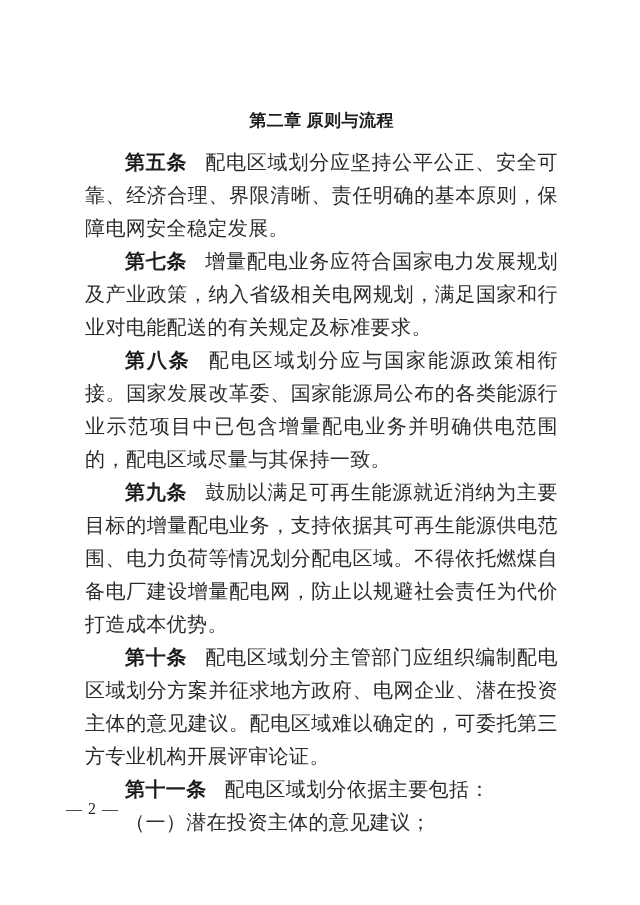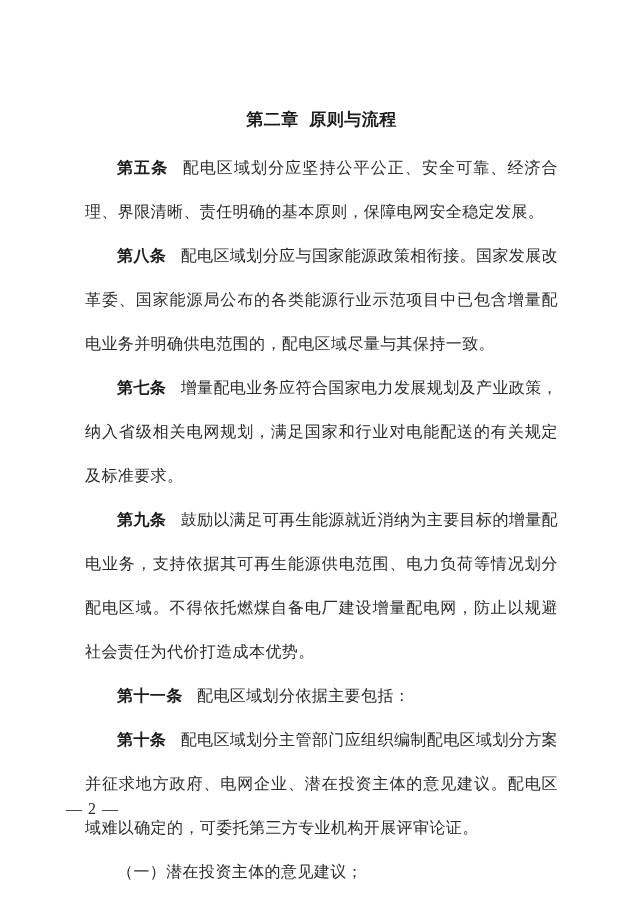--- a/index.html
+++ b/index.html
@@ -17,32 +17,32 @@
     inset: 0;
     background: #ffffff;
   }
   .content {
     position: absolute;
     left: 85px;
     right: 82px;
     top: 108px;
   }
   .chapter-title {
-    font-family: Liberation Mono, monospace;
+    font-family: Liberation Serif, serif;
     font-weight: 700;
     font-size: 17px;
     line-height: 26px;
     text-align: center;
     color: #1c1c1c;
     margin-bottom: 12px;
     letter-spacing: 0.5px;
   }
   .article, .list-item {
-    font-size: 16px;
-    line-height: 44px;
+    font-size: 20px;
+    line-height: 33px;
     text-align: justify;
     text-justify: inter-ideograph;
     text-indent: 2em;
     letter-spacing: 0.4px;
     color: #2b2b2b;
   }
   .article-label {
     font-family: "Liberation Sans", "DejaVu Sans", sans-serif;
     font-weight: 700;
     color: #1c1c1c;
@@ -64,37 +64,37 @@
   <div class="content">
 
     <h1 class="chapter-title">第二章 原则与流程</h1>
 
     <p class="article">
       <span class="article-label">第五条</span><span class="article-text">配电区域划分应坚持公平公正、安全可靠、经济合理、界限清晰、责任明确的基本原则，保障电网安全稳定发展。</span>
     </p>
 
 
     <p class="article">
-      <span class="article-label">第八条</span><span class="article-text">配电区域划分应与国家能源政策相衔接。国家发展改革委、国家能源局公布的各类能源行业示范项目中已包含增量配电业务并明确供电范围的，配电区域尽量与其保持一致。</span>
+      <span class="article-label">第七条</span><span class="article-text">增量配电业务应符合国家电力发展规划及产业政策，纳入省级相关电网规划，满足国家和行业对电能配送的有关规定及标准要求。</span>
     </p>
 
     <p class="article">
-      <span class="article-label">第七条</span><span class="article-text">增量配电业务应符合国家电力发展规划及产业政策，纳入省级相关电网规划，满足国家和行业对电能配送的有关规定及标准要求。</span>
+      <span class="article-label">第八条</span><span class="article-text">配电区域划分应与国家能源政策相衔接。国家发展改革委、国家能源局公布的各类能源行业示范项目中已包含增量配电业务并明确供电范围的，配电区域尽量与其保持一致。</span>
     </p>
 
     <p class="article">
       <span class="article-label">第九条</span><span class="article-text">鼓励以满足可再生能源就近消纳为主要目标的增量配电业务，支持依据其可再生能源供电范围、电力负荷等情况划分配电区域。不得依托燃煤自备电厂建设增量配电网，防止以规避社会责任为代价打造成本优势。</span>
     </p>
 
     <p class="article">
-      <span class="article-label">第十一条</span><span class="article-text">配电区域划分依据主要包括：</span>
+      <span class="article-label">第十条</span><span class="article-text">配电区域划分主管部门应组织编制配电区域划分方案并征求地方政府、电网企业、潜在投资主体的意见建议。配电区域难以确定的，可委托第三方专业机构开展评审论证。</span>
     </p>
 
     <p class="article">
-      <span class="article-label">第十条</span><span class="article-text">配电区域划分主管部门应组织编制配电区域划分方案并征求地方政府、电网企业、潜在投资主体的意见建议。配电区域难以确定的，可委托第三方专业机构开展评审论证。</span>
+      <span class="article-label">第十一条</span><span class="article-text">配电区域划分依据主要包括：</span>
     </p>
 
     <p class="list-item">
       <span>（一）潜在投资主体的意见建议；</span>
     </p>
 
   </div>
 
   <div class="page-number">— 2 —</div>
 </div>

